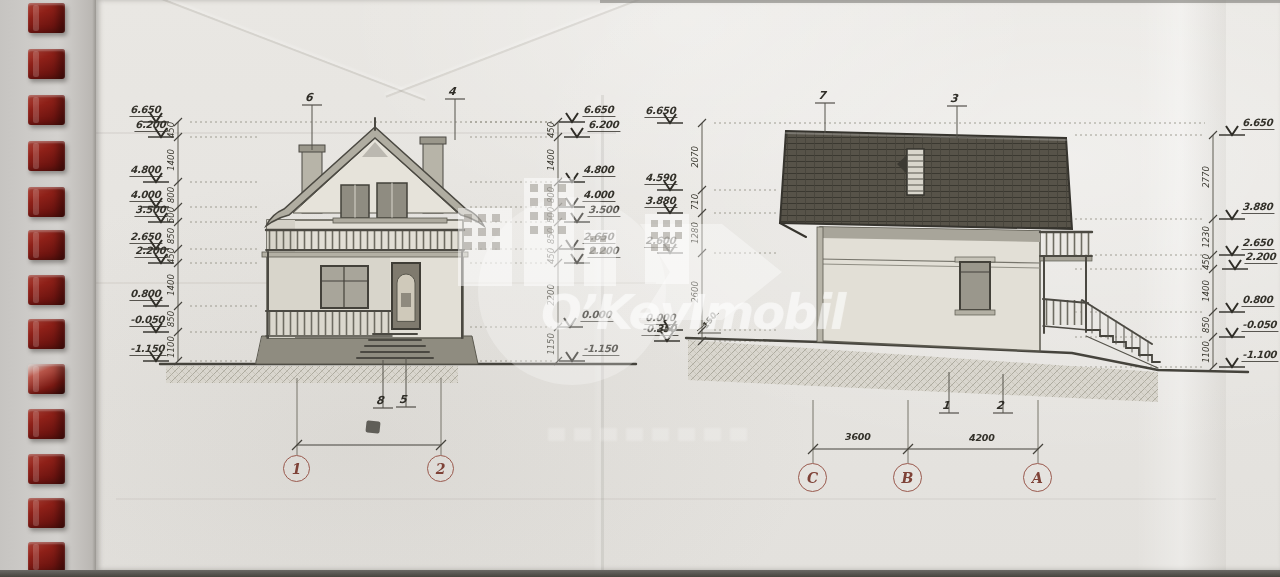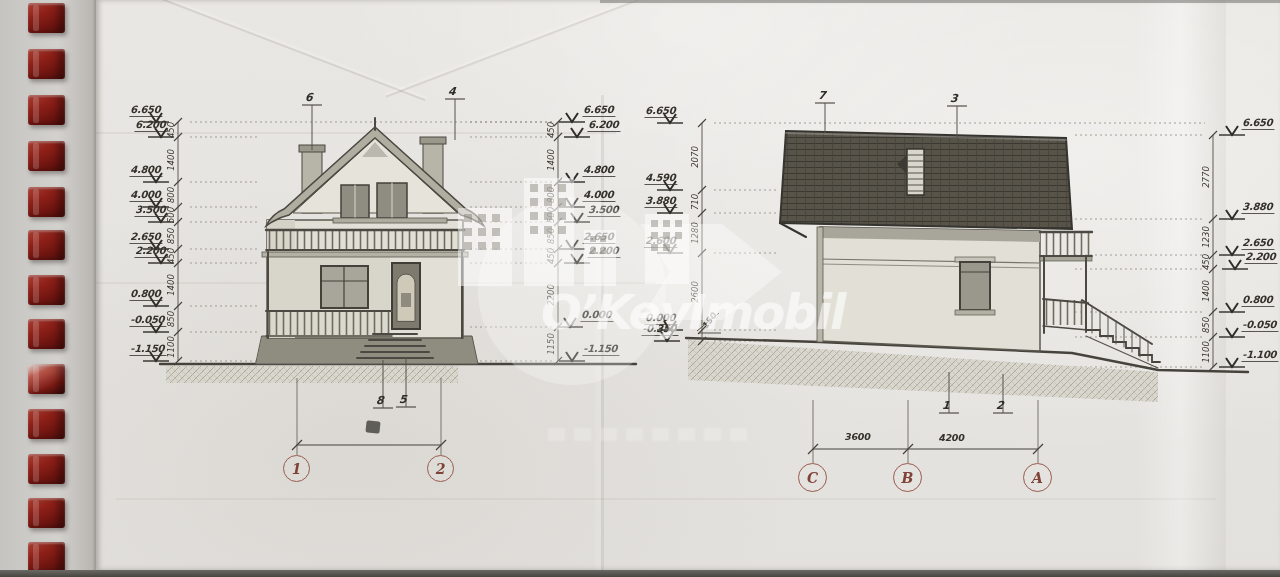--- a/index.html
+++ b/index.html
@@ -420,21 +420,21 @@
       <span class="dco" style="left: 819px; top: 90px;">7</span>
       <span class="dco" style="left: 951px; top: 93px;">3</span>
       <span class="dco" style="left: 943px; top: 400px;">1</span>
       <span class="dco" style="left: 997px; top: 400px;">2</span>
       <span class="axcirc" style="left: 283px; top: 455px; width: 25px; height: 25px;">1</span>
       <span class="axcirc" style="left: 427px; top: 455px; width: 25px; height: 25px;">2</span>
       <span class="axcirc" style="left: 798px; top: 463px; width: 27px; height: 27px;">C</span>
       <span class="axcirc" style="left: 893px; top: 463px; width: 27px; height: 27px;">B</span>
       <span class="axcirc" style="left: 1023px; top: 463px; width: 27px; height: 27px;">A</span>
       <span class="dimtxt" style="left: 845px; top: 432px;">3600</span>
-      <span class="dimtxt" style="left: 939px; top: 433px;">4200</span>
+      <span class="dimtxt" style="left: 969px; top: 433px;">4200</span>
       <span class="slope" style="left: 701px; top: 316px;">150</span>
     </div>
 
   <div id="wm">
     <div class="wm-circle"></div>
     <svg width="1280" height="577" viewBox="0 0 1280 577" style="position:absolute;left:0;top:0">
       <polygon points="640,224 722,224 782,272 722,320 640,320 670,272" fill="rgba(255,255,255,.38)"></polygon>
       <g fill="rgba(255,255,255,.50)">
         <rect x="458" y="208" width="54" height="78"></rect>
         <rect x="524" y="178" width="50" height="108"></rect>

